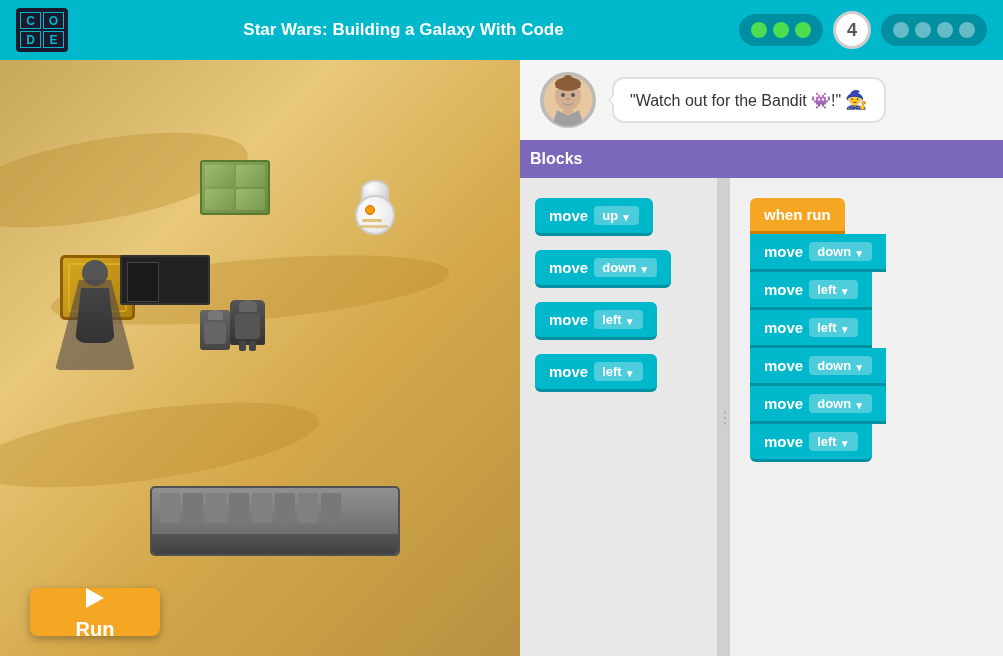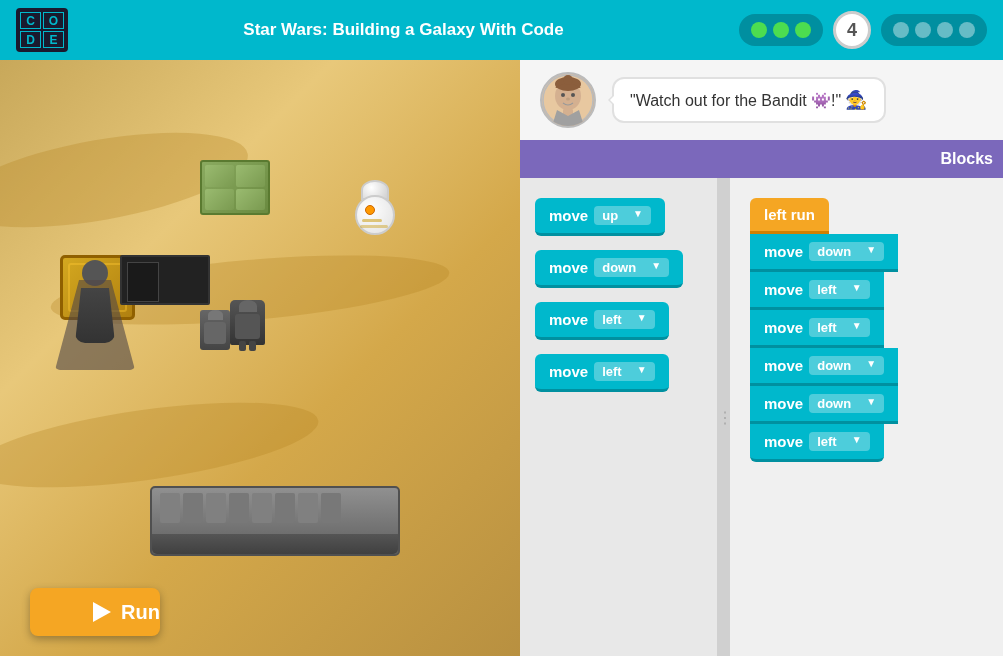--- a/index.html
+++ b/index.html
@@ -283,27 +283,28 @@
       position: absolute;
       bottom: 20px;
       left: 30px;
       width: 130px;
       height: 48px;
       background: #f5a623;
       border: none;
       border-radius: 8px;
       display: flex;
       align-items: center;
-      justify-content: flex-end;
+      justify-content: flex-start;
       gap: 10px;
       cursor: pointer;
       font-size: 20px;
       font-weight: bold;
       color: white;
       box-shadow: 0 3px 8px rgba(0,0,0,0.3);
+      flex-direction: column;
     }
     .play-triangle {
       width: 0;
       height: 0;
       border-style: solid;
       border-width: 10px 0 10px 18px;
       border-color: transparent transparent transparent white;
     }
 
     
@@ -361,21 +362,21 @@
       top: 50%;
       transform: translateY(-50%);
       border: 5px solid transparent;
       border-right-color: white;
     }
 
     
     #blocks-header {
       background: #7b68bb;
       color: white;
-      text-align: right;
+      text-align: left;
       padding: 10px;
       font-size: 16px;
       font-weight: bold;
     }
 
     
     #coding-area {
       display: flex;
       flex: 1;
       overflow: hidden;
@@ -434,22 +435,22 @@
     .block.teal {
       background: #00b8cc;
       border-bottom: 3px solid #0090a0;
     }
     .block-badge {
       background: rgba(255,255,255,0.3);
       border-radius: 4px;
       padding: 2px 8px;
       font-size: 13px;
       display: flex;
-      align-items: flex-start;
-      gap: 15px;
+      align-items: flex-end;
+      gap: 3px;
     }
     .dropdown-arrow {
       font-size: 10px;
     }
 
     
     #workspace-stack {
       display: flex;
       flex-direction: column;
       gap: 0;
@@ -651,21 +652,21 @@
         </div>
 
       </div>
 
       <div id="palette-handle"></div>
 
       <div id="workspace">
         <div id="workspace-stack">
 
           <div class="ws-block orange">
-            <span>left run</span>
+            <span>when run</span>
           </div>
 
           <div class="ws-block teal">
             <span>move</span>
             <span class="block-badge">
               <span>down</span>
               <span class="dropdown-arrow">▼</span>
             </span>
           </div>
 

